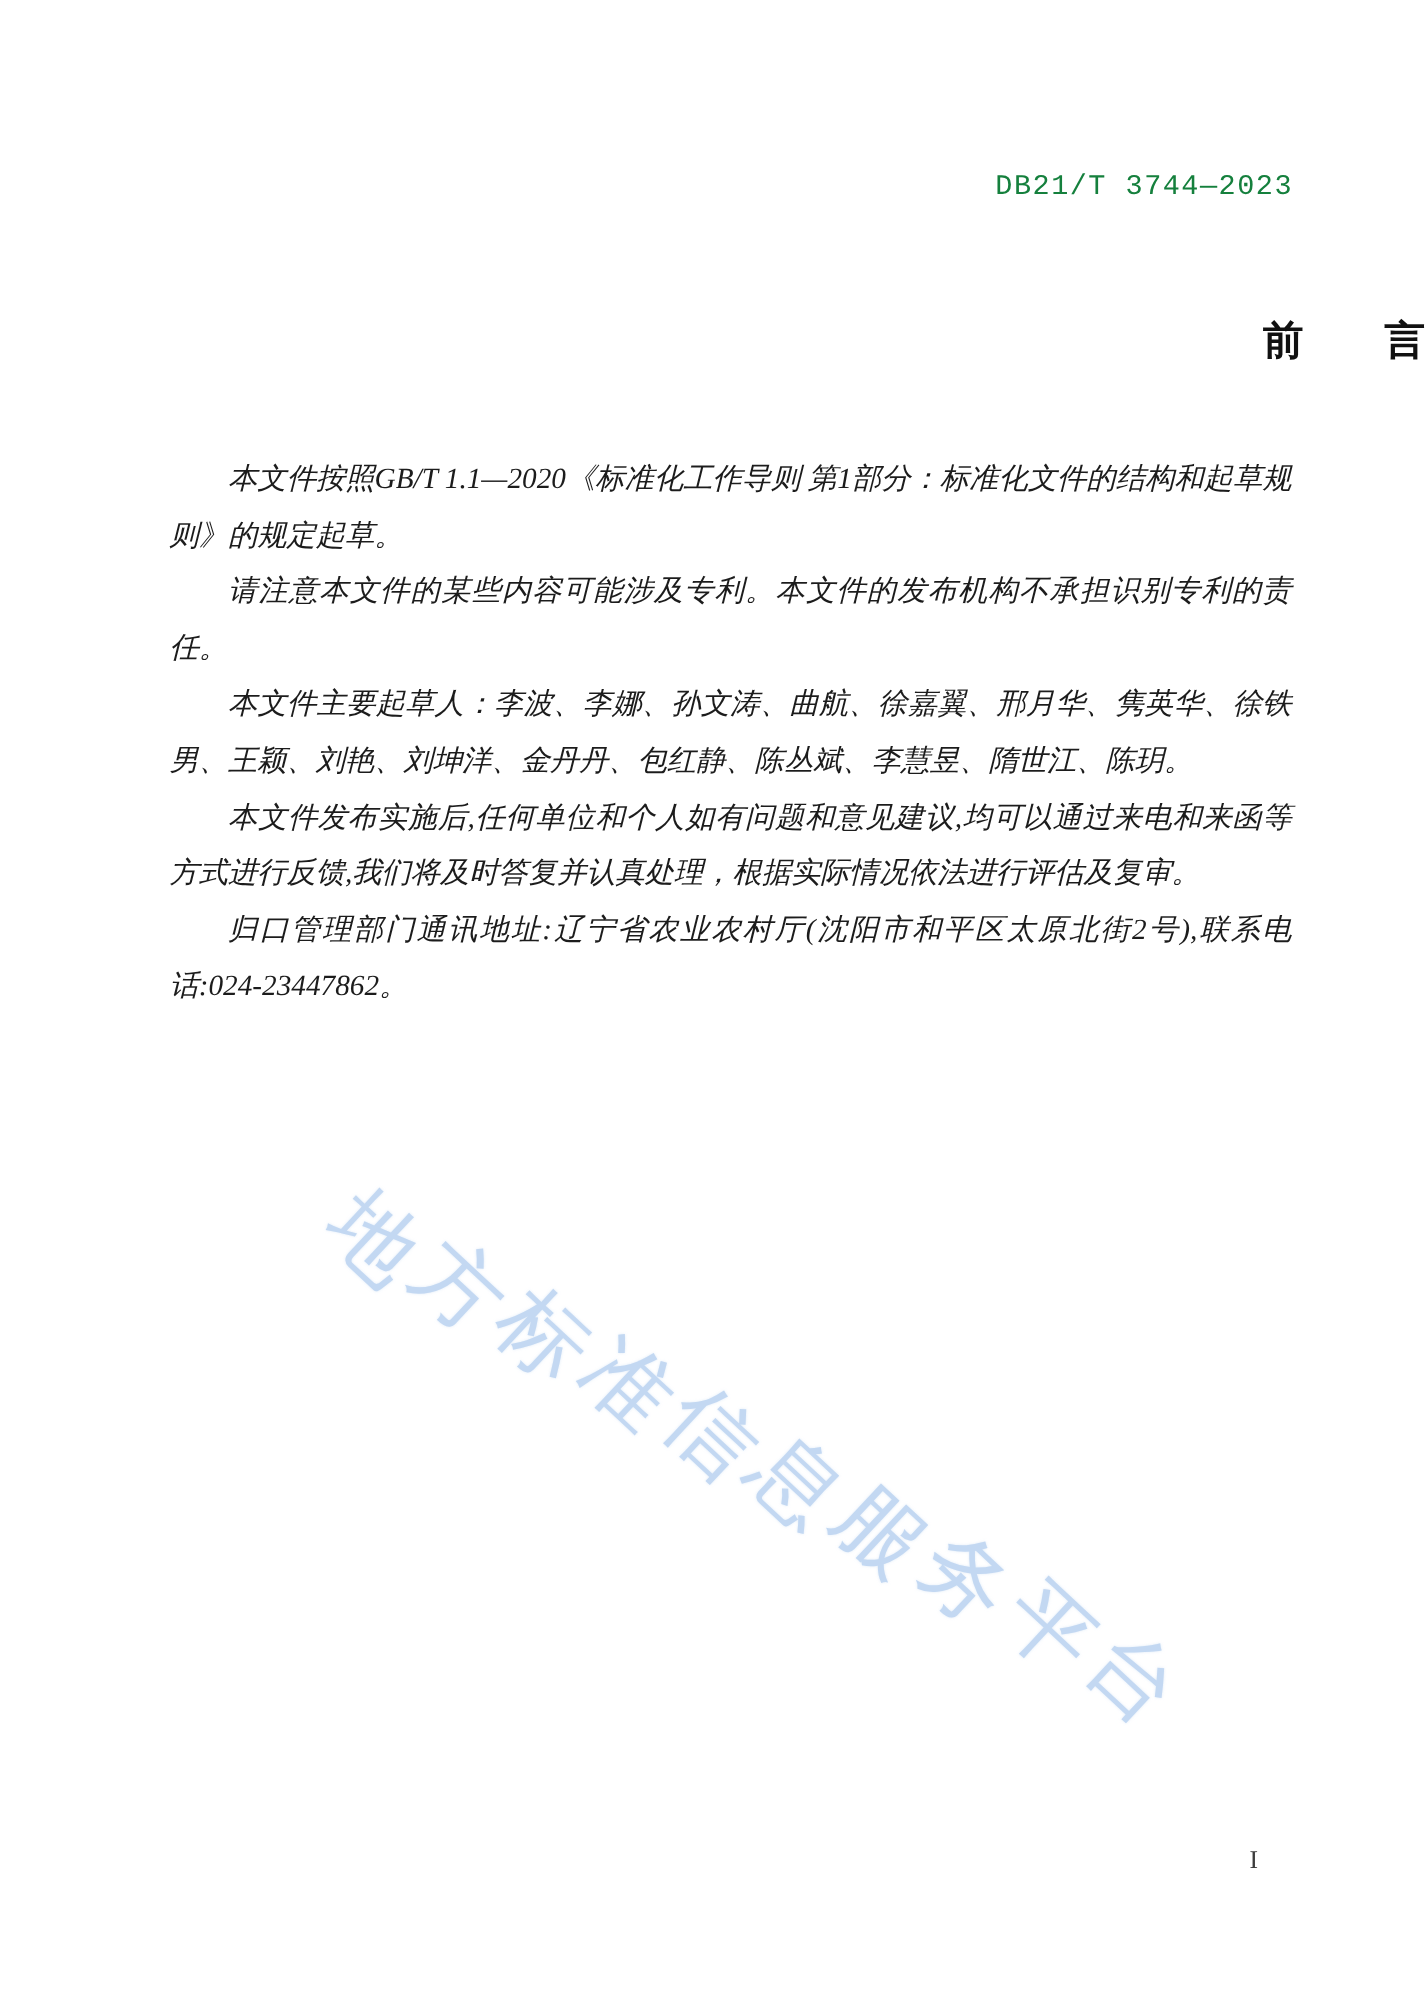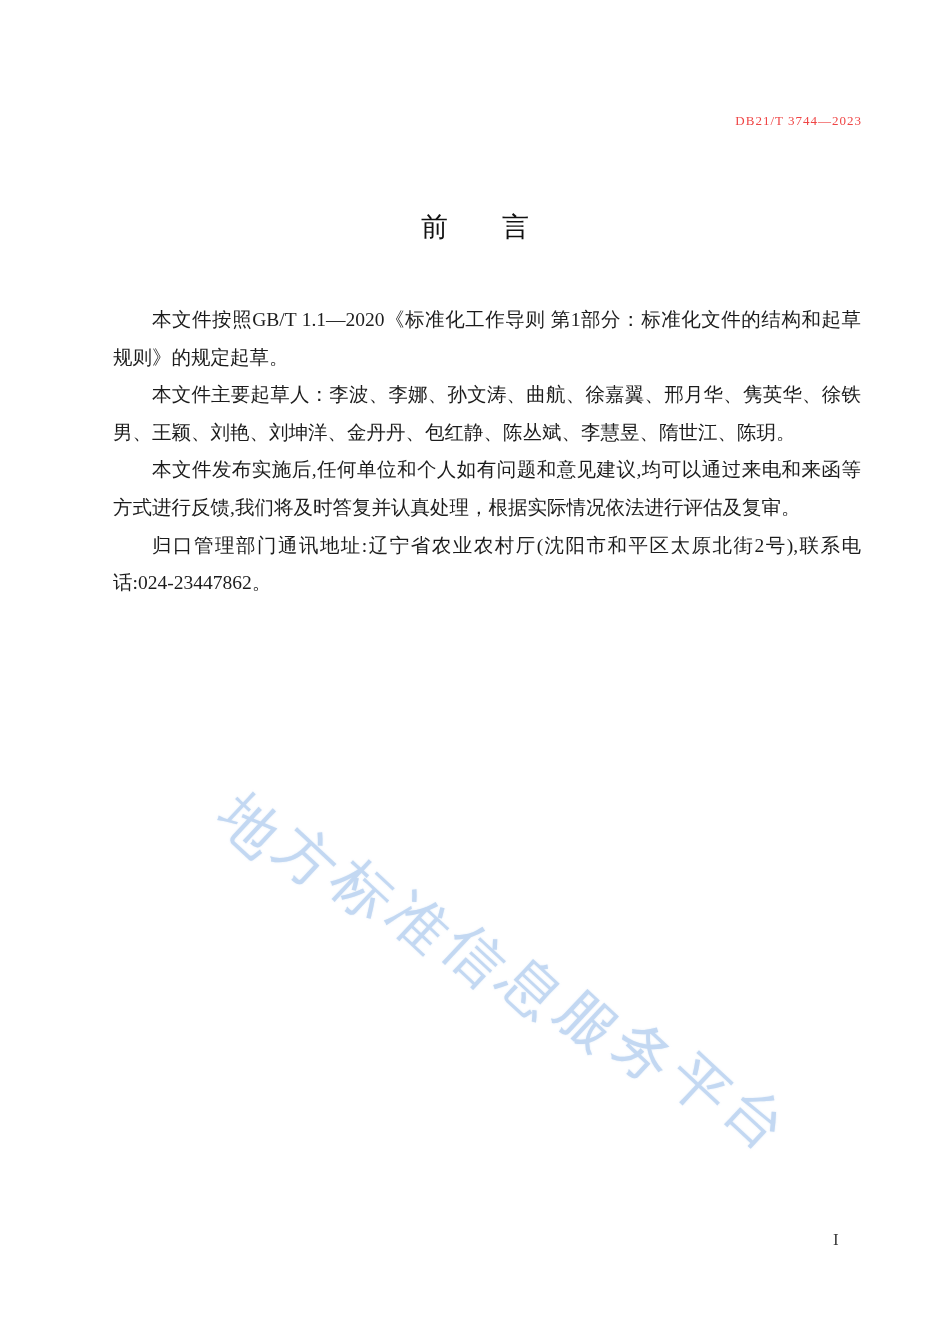--- a/index.html
+++ b/index.html
@@ -14,47 +14,48 @@
     margin: 0 auto;
     background: #ffffff;
     overflow: hidden;
     font-family: "Liberation Serif", "DejaVu Serif", serif;
     color: #1c1c1c;
   }
   .doc-number {
     position: absolute;
     top: 113px;
     right: 88px;
-    font-family: Liberation Serif, serif;
-    font-size: 13px;
+    font-family: Liberation Mono, monospace;
+    font-size: 19px;
     letter-spacing: 1px;
-    color: #ef4444;
+    color: #15803d;
     white-space: nowrap;
   }
   .foreword-title {
     position: absolute;
     top: 209px;
     left: 0;
     width: 100%;
-    text-align: center;
+    text-align: right;
     font-family: "Liberation Sans", "DejaVu Sans", sans-serif;
-    font-weight: normal;
+    font-weight: bold;
     font-size: 27px;
     color: #111111;
     white-space: pre;
   }
   .body-text {
     position: absolute;
     top: 301px;
     left: 113px;
     width: 748px;
     font-size: 19.5px;
     line-height: 37.6px;
     text-align: justify;
     text-justify: inter-ideograph;
+    font-style: italic;
   }
   .body-text p {
     margin: 0;
     text-indent: 2em;
   }
   .watermark {
     position: absolute;
     left: 243px;
     top: 778px;
     transform: rotate(30deg);
@@ -83,20 +84,21 @@
 <body>
 
 <div class="page">
 
   <div class="doc-number">DB21/T 3744—2023</div>
 
   <div class="foreword-title">前　　言</div>
 
   <div class="body-text">
     <p>本文件按照GB/T 1.1—2020《标准化工作导则  第1部分：标准化文件的结构和起草规则》的规定起草。</p>
+    <p>请注意本文件的某些内容可能涉及专利。本文件的发布机构不承担识别专利的责任。</p>
     <p>本文件主要起草人：李波、李娜、孙文涛、曲航、徐嘉翼、邢月华、隽英华、徐铁男、王颖、刘艳、刘坤洋、金丹丹、包红静、陈丛斌、李慧昱、隋世江、陈玥。</p>
     <p>本文件发布实施后,任何单位和个人如有问题和意见建议,均可以通过来电和来函等方式进行反馈,我们将及时答复并认真处理，根据实际情况依法进行评估及复审。</p>
     <p>归口管理部门通讯地址:辽宁省农业农村厅(沈阳市和平区太原北街2号),联系电话:024-23447862。</p>
   </div>
 
   <div class="watermark"><span>地</span><span>方</span><span>标</span><span>准</span><span>信</span><span>息</span><span>服</span><span>务</span><span>平</span><span>台</span></div>
 
   <div class="page-number">I</div>
 
 </div>

